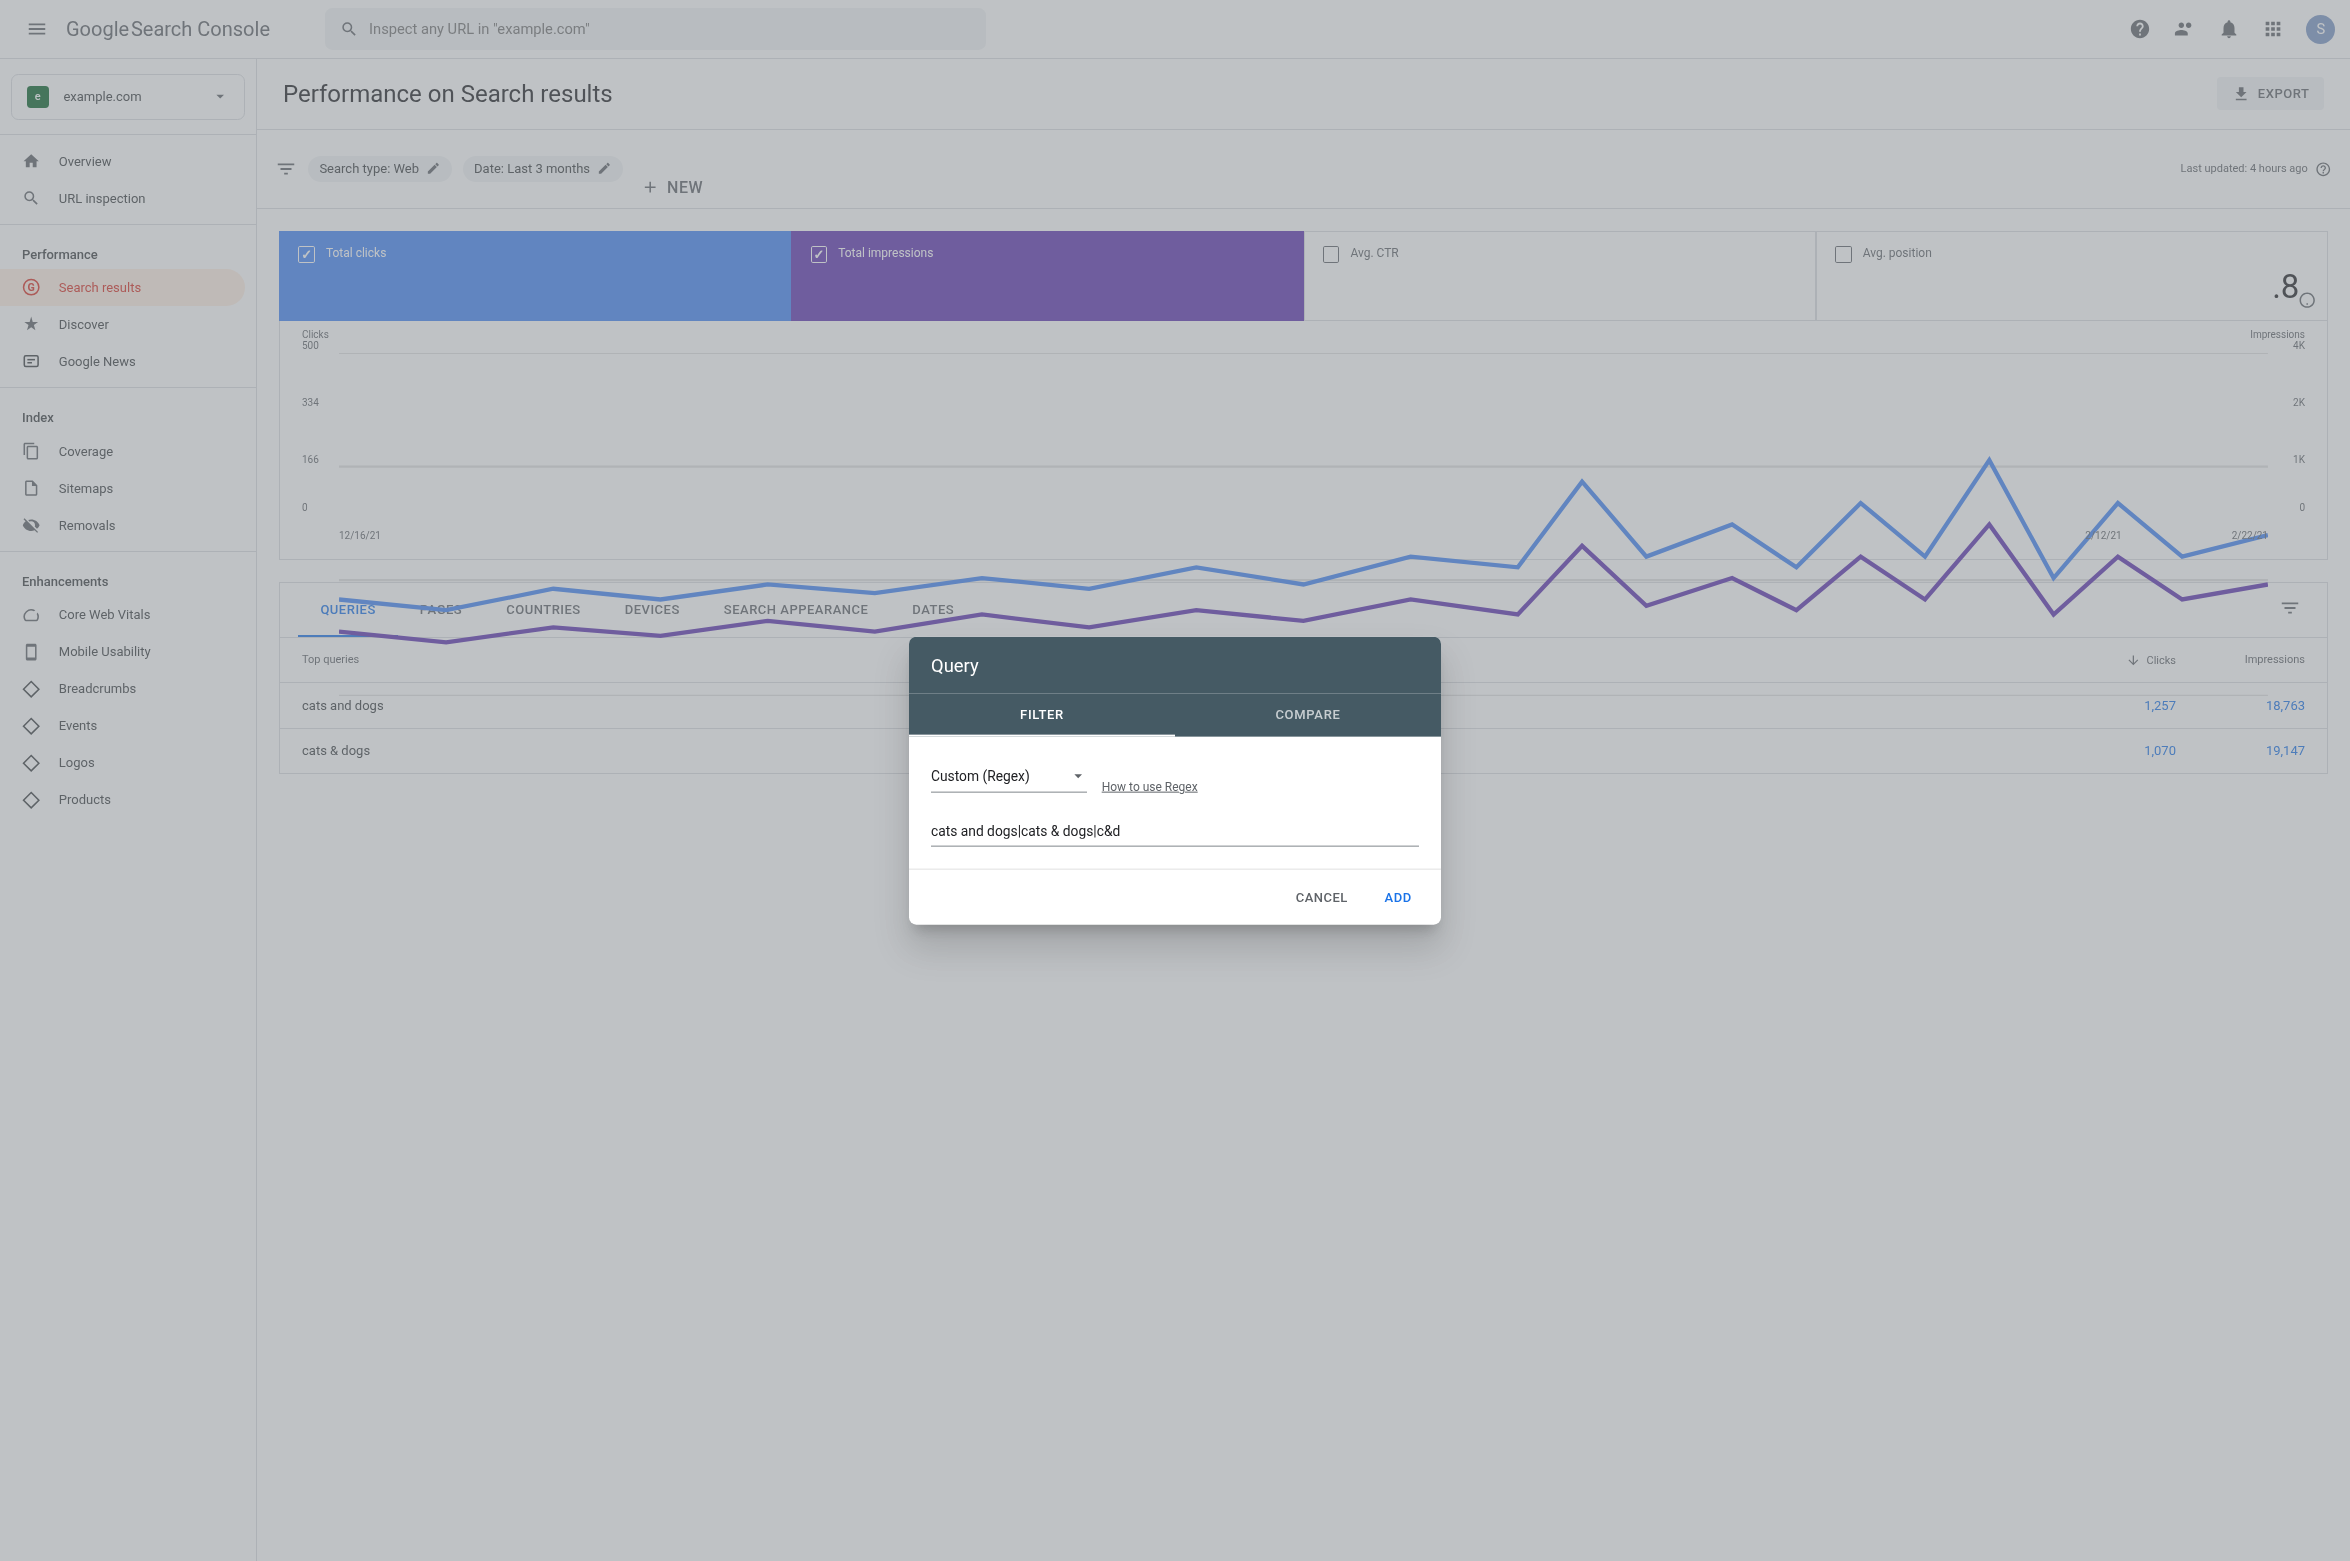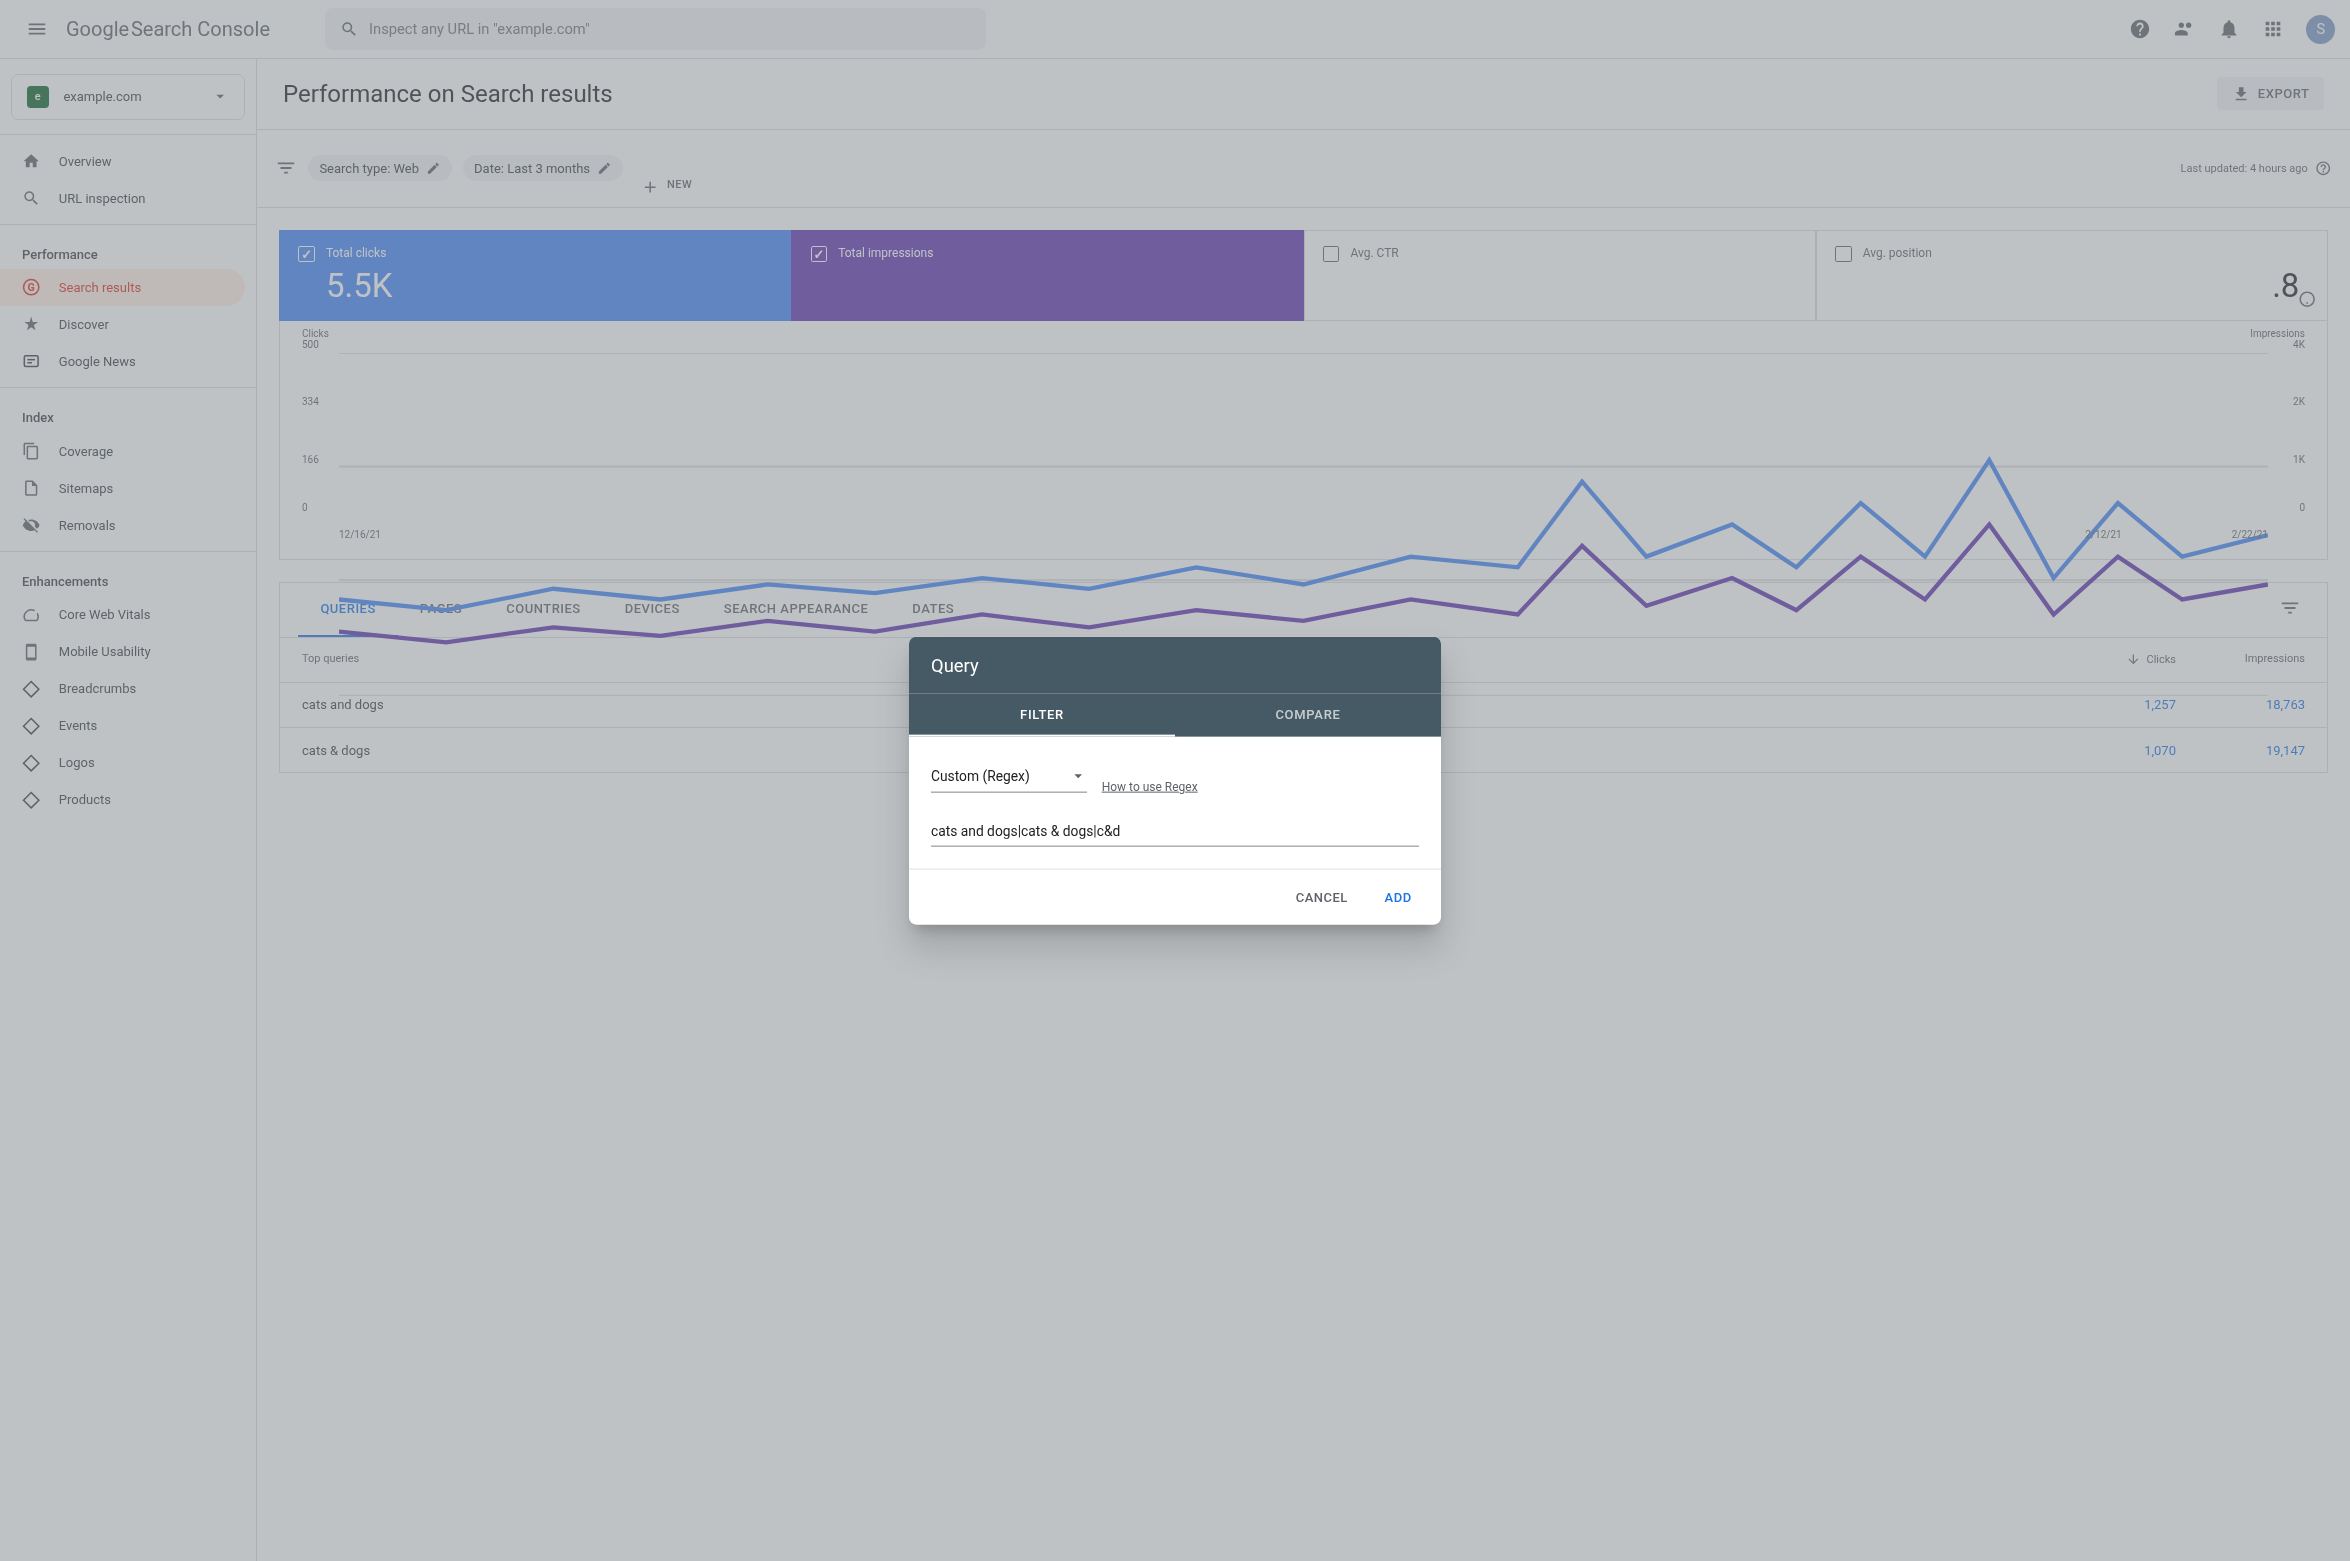--- a/index.html
+++ b/index.html
@@ -36,21 +36,21 @@
     .content { flex: 1; overflow-y: auto; background: #fff; }
     .page-header { display: flex; align-items: center; padding: 18.4px 26px; }
     .page-title { font-size: 24px; color: #202124; font-weight: 400; }
     .export-btn { margin-left: auto; display: flex; align-items: center; padding: 7.3px 14.7px; background: #f1f3f4; border-radius: 3.7px; font-size: 13px; font-weight: 500; color: #5f6368; letter-spacing: 0.5px; cursor: pointer; }
     .export-btn svg { margin-right: 7.3px; }
     
     
     .filter-bar { display: flex; align-items: center; padding: 11px 18.4px; border-top: 0.9px solid #dadce0; border-bottom: 0.9px solid #dadce0; gap: 11px; }
     .filter-chip { display: flex; align-items: center; background: #f1f3f4; border-radius: 14.7px; padding: 5.5px 11px; font-size: 13px; color: #3c4043; cursor: pointer; }
     .filter-chip svg { margin-left: 7.3px; width: 14.7px; height: 14.7px; fill: #5f6368; }
-    .new-filter { display: flex; align-items: flex-start; font-size: 11px; color: #5f6368; font-weight: 500; letter-spacing: 0.5px; cursor: pointer; margin-left: 7.3px; margin-top: 37px; }
+    .new-filter { display: flex; align-items: flex-start; font-size: 16px; color: #5f6368; font-weight: 500; letter-spacing: 0.5px; cursor: pointer; margin-left: 7.3px; margin-top: 37px; }
     .new-filter svg { margin-right: 7.3px; }
     .last-updated { margin-left: auto; font-size: 11px; color: #5f6368; display: flex; align-items: center; }
     .last-updated svg { margin-left: 7.3px; }
     
     
     .metrics-row { display: flex; padding: 22px 22px 0; gap: 0; }
     .metric-card { flex: 1; padding: 14.7px 18.4px; border: 0.9px solid #dadce0; cursor: pointer; position: relative; }
     .metric-card.clicks { background: #4285f4; color: white; border-color: #4285f4; }
     .metric-card.impressions { background: #5e35b1; color: white; border-color: #5e35b1; }
     .metric-label { display: flex; align-items: flex-start; font-size: 12px; margin-bottom: 3.7px; }
@@ -296,21 +296,20 @@
           </svg>
       </div>
     </div>
 
     <div class="metrics-row">
       <div class="metric-card clicks">
         <div class="metric-label">
           <div class="metric-checkbox checked"></div>
           <span>Total clicks</span>
         </div>
-        <div class="metric-value">5.5K</div>
       </div>
       <div class="metric-card impressions">
         <div class="metric-label">
           <div class="metric-checkbox checked"></div>
           <span>Total impressions</span>
         </div>
       </div>
       <div class="metric-card">
         <div class="metric-label">
           <div class="metric-checkbox"></div>

